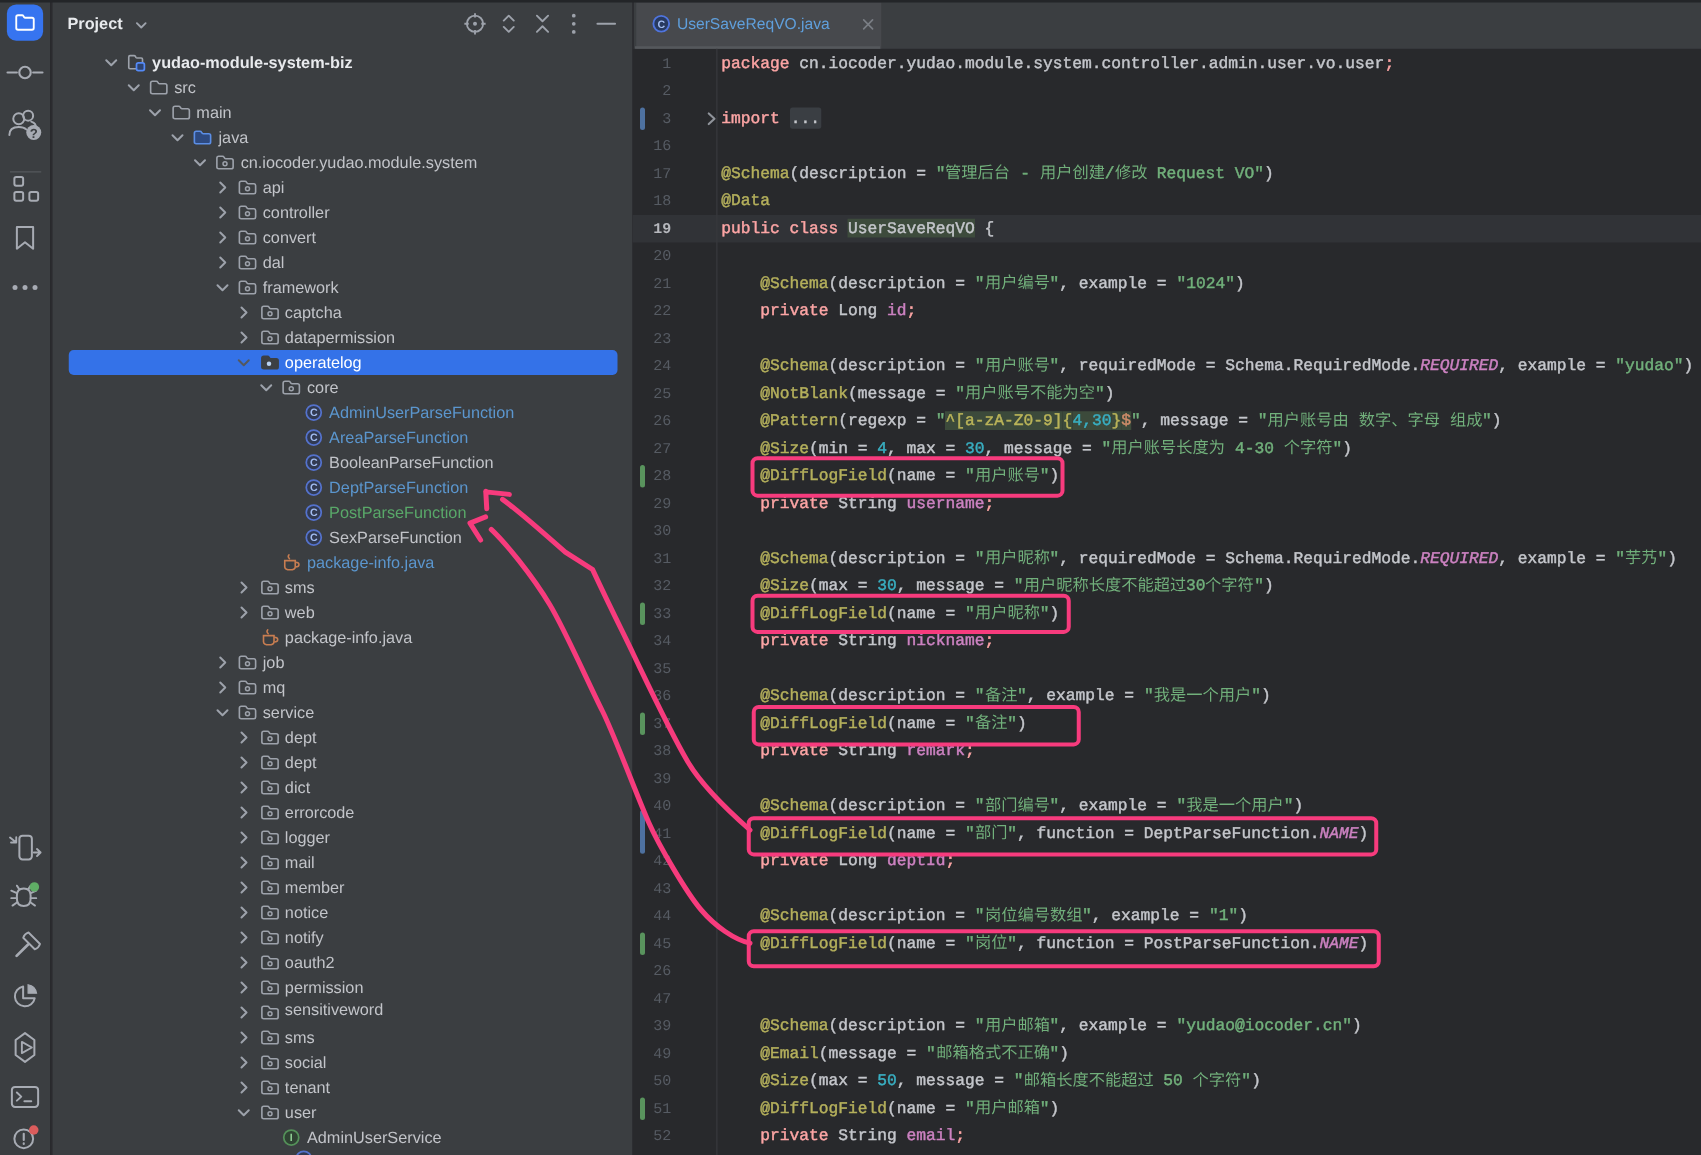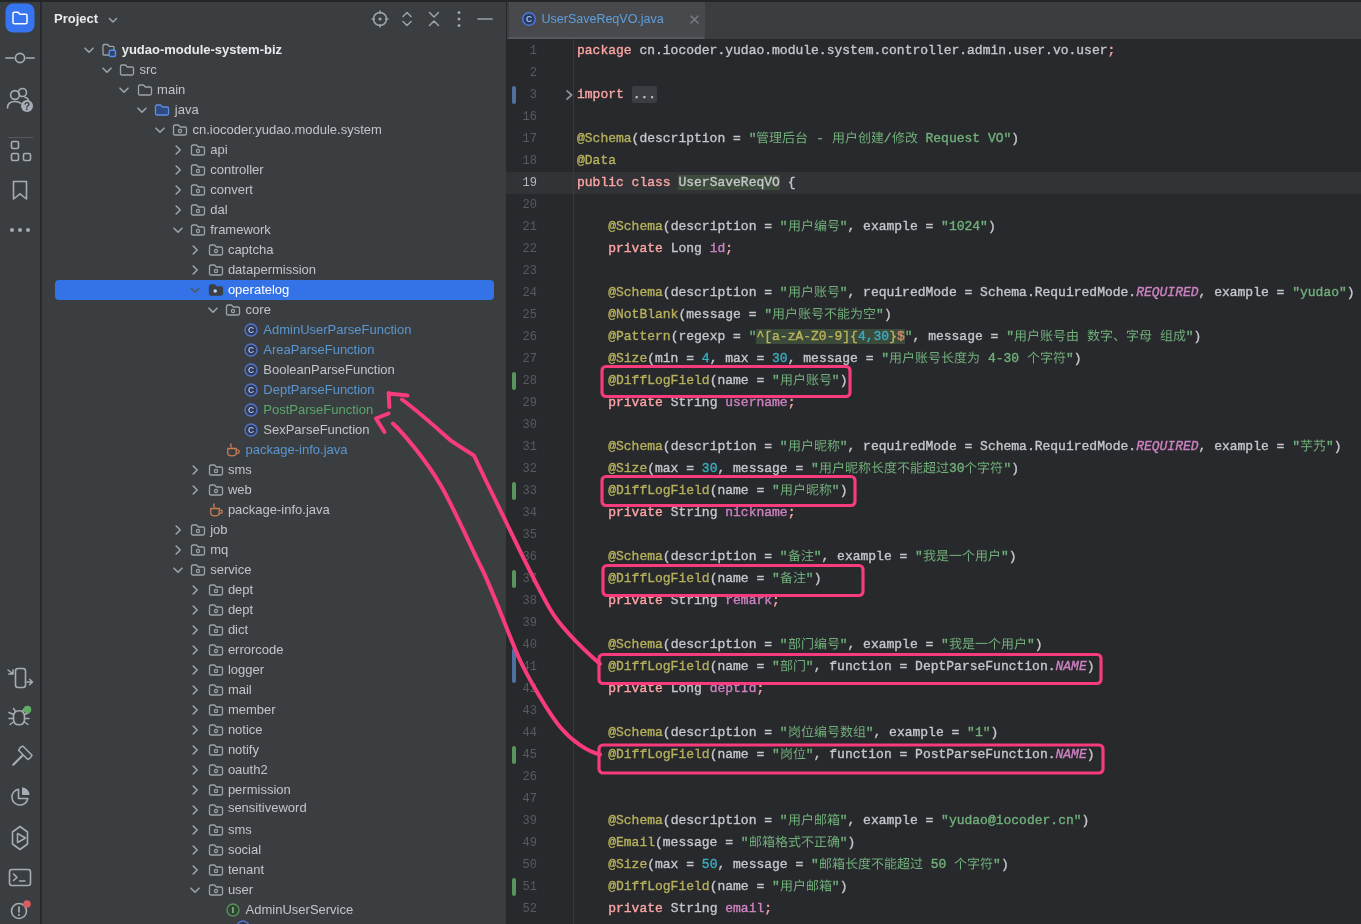--- a/index.html
+++ b/index.html
@@ -19,21 +19,21 @@
 .tsel{color:#fff}
 .selrow{position:absolute;left:13px;top:0;width:439px;height:20px;background:#3472e8;border-radius:4px}
 #editor{position:absolute;left:506px;top:0;width:855px;height:924px;background:#28292c}
 #tabbar{position:absolute;left:0;top:0;width:855px;height:39px;background:#3b3e41;border-left:1.5px solid #28292c;box-sizing:border-box}
 #tab{position:absolute;left:1.5px;top:1.5px;width:196px;height:37.5px;background:#47494d}
 #tabul{position:absolute;left:1px;top:37px;width:196px;height:2px;background:#55585c}
 #tabtxt{position:absolute;left:34.5px;top:11.5px;font-size:12.5px;color:#5f9fdc}
 #tabx{position:absolute;left:180px;top:12px;width:15px;height:15px}
 #gutter{position:absolute;left:67px;top:39px;width:1px;height:885px;background:#37393d}
 .ln{position:absolute;right:824px;width:40px;text-align:right;height:22px;line-height:22px;font-family:"Liberation Mono",monospace;font-size:12px;color:#565b63}
-.ln.cur{color:#b6b8bd;font-weight:normal}
+.ln.cur{color:#b6b8bd;font-weight:bold}
 .gbar{position:absolute;left:5.5px;width:4.5px;height:18px;border-radius:2px}
 .gbar.g{background:#59935d}
 .gbar.b{background:#4e71a0}
 .foldsvg{position:absolute;left:55px;width:16px;height:16px}
 .caretrow{position:absolute;left:0;width:855px;height:22px;background:#313337}
 .cl{position:absolute;left:71px;height:22px;line-height:22px;font-family:"Liberation Mono",monospace;font-size:13px;color:#c4c6cb;white-space:pre;-webkit-text-stroke:0.35px}
 .cl .k{color:#fca5a5}
 .cl .a{color:#b5b05c}
 .cl .s{color:#71b07b}
 .cl .n{color:#39afc2}

